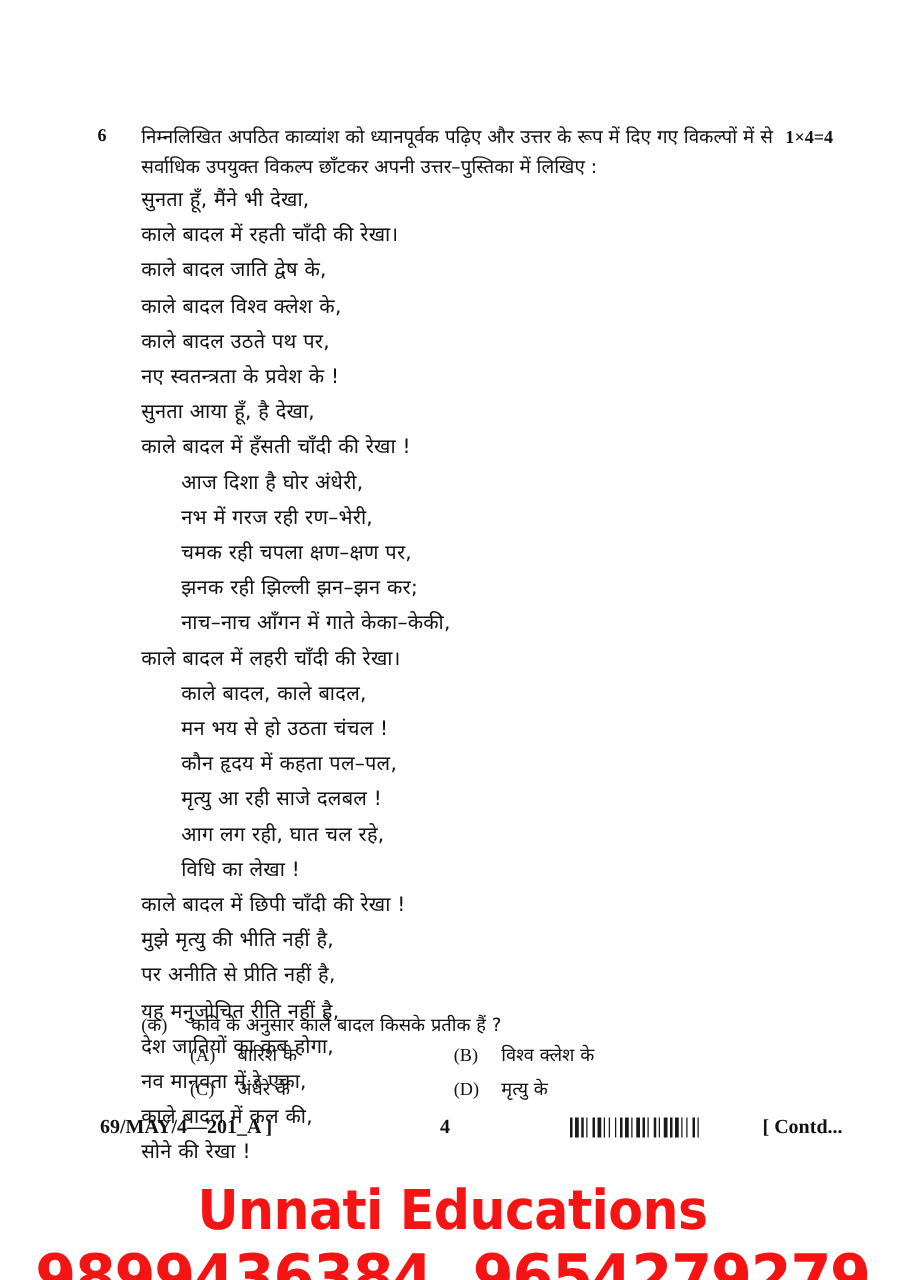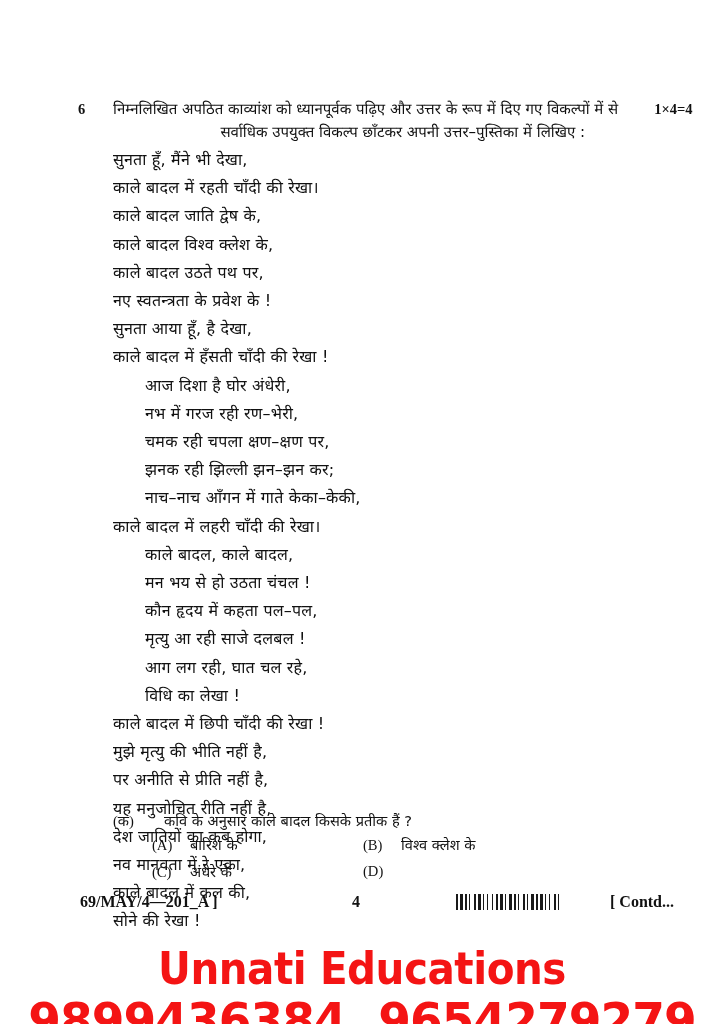--- a/index.html
+++ b/index.html
@@ -37,33 +37,32 @@
     flex: 0 0 35px;
     font-weight: bold;
     font-size: 14.5px;
     line-height: 23px;
   }
   .qtext {
     flex: 1 1 auto;
     font-size: 15px;
     line-height: 23px;
     font-family: "DejaVu Sans", "Liberation Sans", sans-serif;
-    text-align: center;
   }
   .qtext .l1 {
     display: flex;
     justify-content: space-between;
     align-items: baseline;
   }
   .qtext .l1 .instr { white-space: nowrap; }
   .marks {
     font-family: "Liberation Serif", serif;
     font-weight: bold;
     font-size: 14.5px;
-    padding-left: 36px;
+    padding-left: 10px;
     white-space: nowrap;
   }
   .qtext .l2 { display: block; }
 
   
   .poem {
     position: absolute;
     left: 113px;
     top: 146px;
     width: 520px;
@@ -88,21 +87,21 @@
   .subq-row {
     display: flex;
     align-items: baseline;
   }
   .subq-label {
     width: 40px;
     flex: 0 0 40px;
     font-family: "Liberation Serif", serif;
     font-size: 14.6px;
   }
-  .subq-text { flex: 1 1 auto; margin-left: 11px; }
+  .subq-text { flex: 1 1 auto; }
 
   .options {
     position: absolute;
     left: 152px;
     top: 832px;
     width: 460px;
     font-family: "DejaVu Sans", "Liberation Sans", sans-serif;
     font-size: 14.6px;
     line-height: 25.5px;
   }
@@ -258,20 +257,21 @@
         <span class="opt-val">विश्व क्लेश के</span>
       </div>
     </div>
     <div class="opt-row">
       <div class="opt left">
         <span class="opt-key">(C)</span>
         <span class="opt-val">अंधेरे के</span>
       </div>
       <div class="opt right">
         <span class="opt-key">(D)</span>
+        <span class="opt-val">मृत्यु के</span>
       </div>
     </div>
   </div>
 
   <div class="footer">
     <span class="code">69/MAY/4—201_A ]</span>
     <span class="pageno">4</span>
     <span class="barcode">
         <i style="left: 0px; width: 2px;"></i>
         <i style="left: 4px; width: 3px;"></i>

